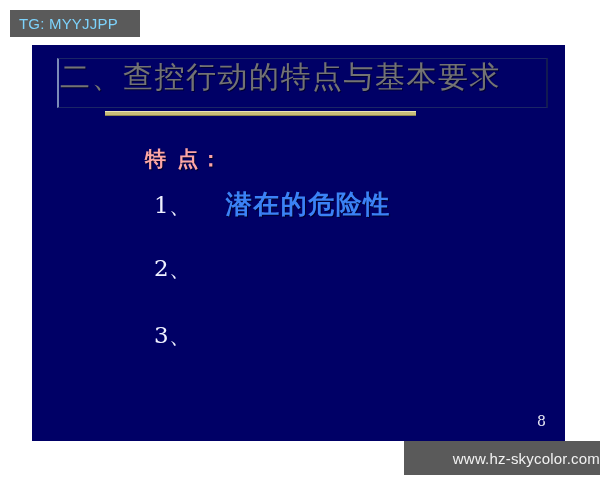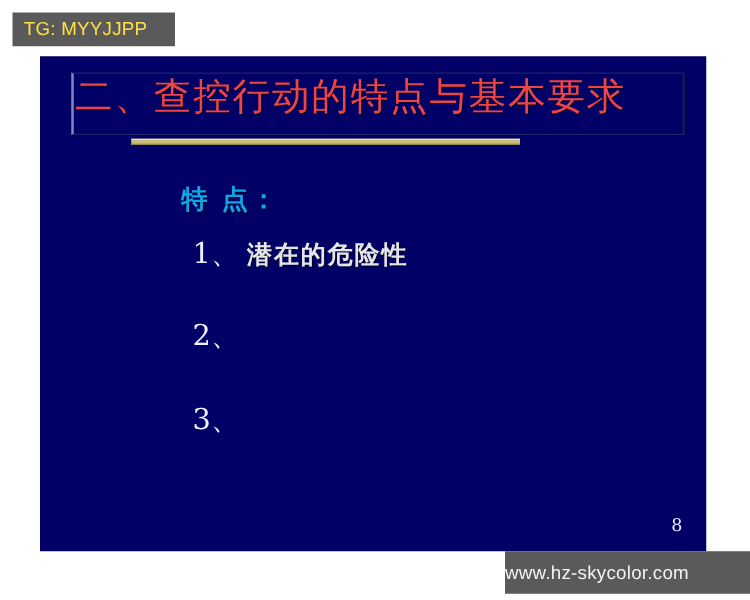--- a/index.html
+++ b/index.html
@@ -23,21 +23,21 @@
     width: 130px;
     height: 27px;
     background: #5a5a5a;
     display: flex;
     align-items: center;
     padding-left: 9px;
     box-sizing: border-box;
     z-index: 5;
   }
   #tg-badge .label {
-    color: #fde047;
+    color: #7dd3fc;
     font-size: 15px;
     letter-spacing: 0.2px;
     white-space: nowrap;
     font-family: "Liberation Sans", sans-serif;
   }
 
   
   #slide {
     position: absolute;
     left: 32px;
@@ -58,21 +58,21 @@
     border-left: 2px solid #7b8ab8;
     border-right: 2px solid #121a52;
     border-top: 1px solid #1b2566;
     border-bottom: 1px solid #1b2566;
     box-sizing: border-box;
   }
   #title-text {
     position: absolute;
     left: 28px;
     top: 12px;
-    color: #ef4444;
+    color: #737373;
     font-size: 30px;
     letter-spacing: 1.5px;
     white-space: nowrap;
     font-family: Liberation Sans, sans-serif;
     font-weight: normal;
     text-shadow: 1px 1px 0 rgba(0,0,0,0.5);
   }
 
   
   #gold-rule {
@@ -91,21 +91,21 @@
   #content {
     position: absolute;
     left: 0;
     top: 100px;
     width: 100%;
   }
   #heading {
     position: absolute;
     left: 113px;
     top: 0px;
-    color: #0ea5e9;
+    color: #fca5a5;
     font-size: 21px;
     font-weight: bold;
     letter-spacing: 2px;
     white-space: nowrap;
     font-family: "DejaVu Sans", "Liberation Sans", sans-serif;
     text-shadow: 1px 1px 1px rgba(0,0,0,0.6);
   }
   .bullet-row {
     position: absolute;
     left: 122px;
@@ -114,26 +114,27 @@
     white-space: nowrap;
   }
   .bullet-row .num {
     color: #eef0ff;
     font-size: 23px;
     font-family: "DejaVu Serif", "Liberation Serif", serif;
     letter-spacing: 0px;
     margin-right: 6px;
   }
   .bullet-row .txt {
-    color: #e5e5e5;
-    font-size: 20px;
+    color: #3b82f6;
+    font-size: 26px;
     font-weight: bold;
     letter-spacing: 1.5px;
     font-family: "DejaVu Sans", "Liberation Sans", sans-serif;
     text-shadow: 1px 1px 1px rgba(0,0,0,0.6);
+    margin-left: 28px;
   }
   #bullet-1 { top: 42px; }
   #bullet-2 { top: 108px; }
   #bullet-3 { top: 175px; }
 
   
   #page-number {
     position: absolute;
     right: 19px;
     bottom: 12px;
@@ -145,21 +146,21 @@
   
   #watermark {
     position: absolute;
     left: 404px;
     top: 441px;
     width: 196px;
     height: 34px;
     background: #5a5a5a;
     display: flex;
     align-items: center;
-    justify-content: flex-start;
+    justify-content: flex-end;
     z-index: 5;
   }
   #watermark .label {
     color: #f2f2f2;
     font-size: 15px;
     letter-spacing: 0.2px;
     white-space: nowrap;
     font-family: "Liberation Sans", sans-serif;
   }
 </style>

